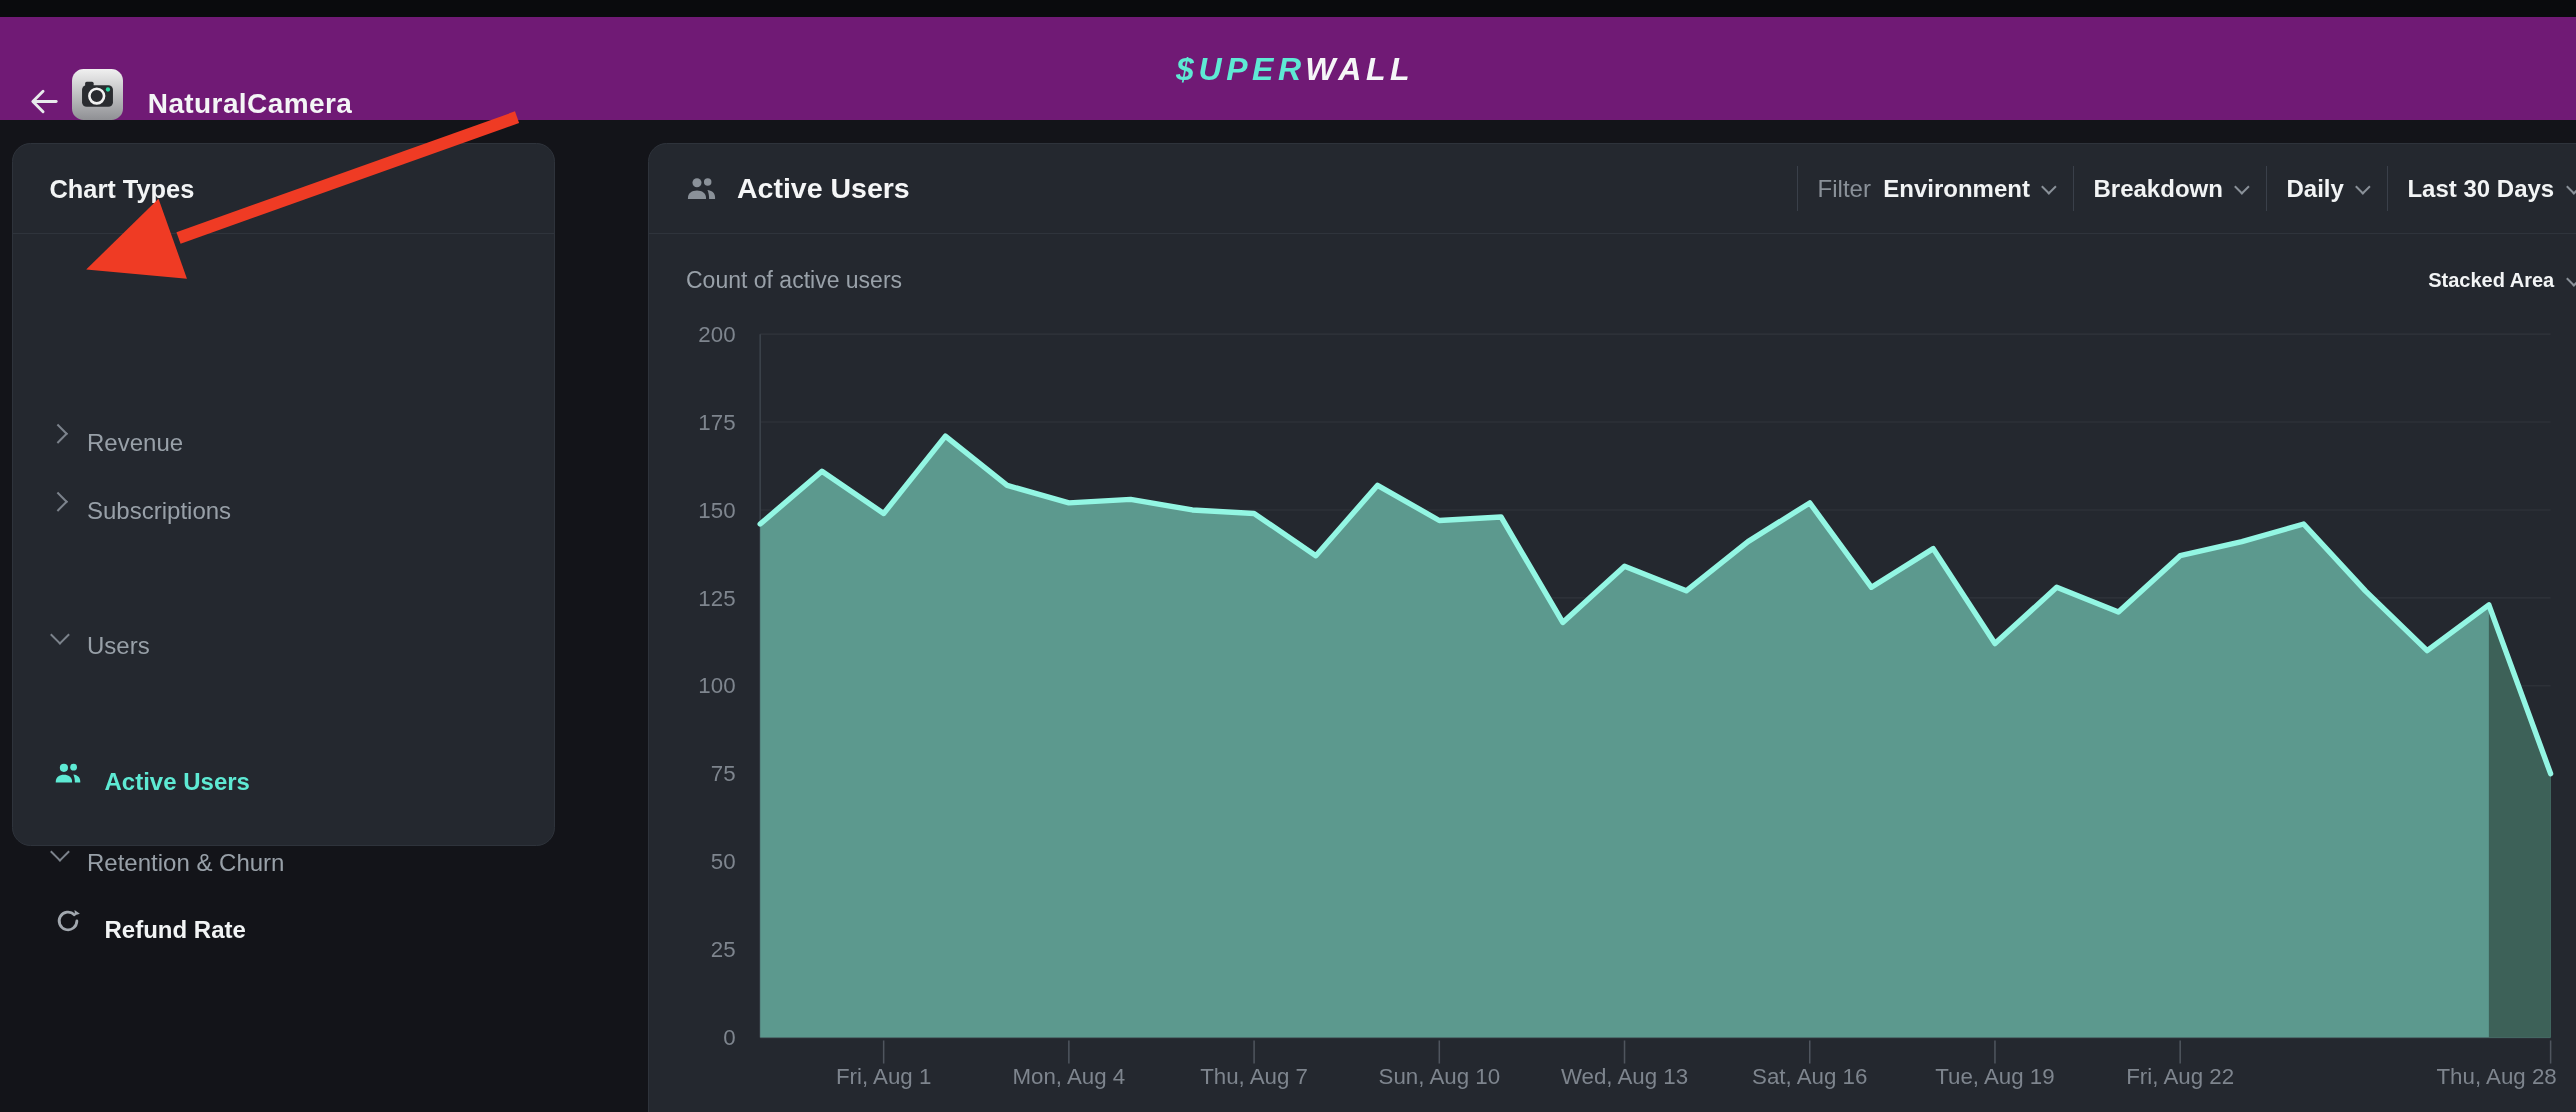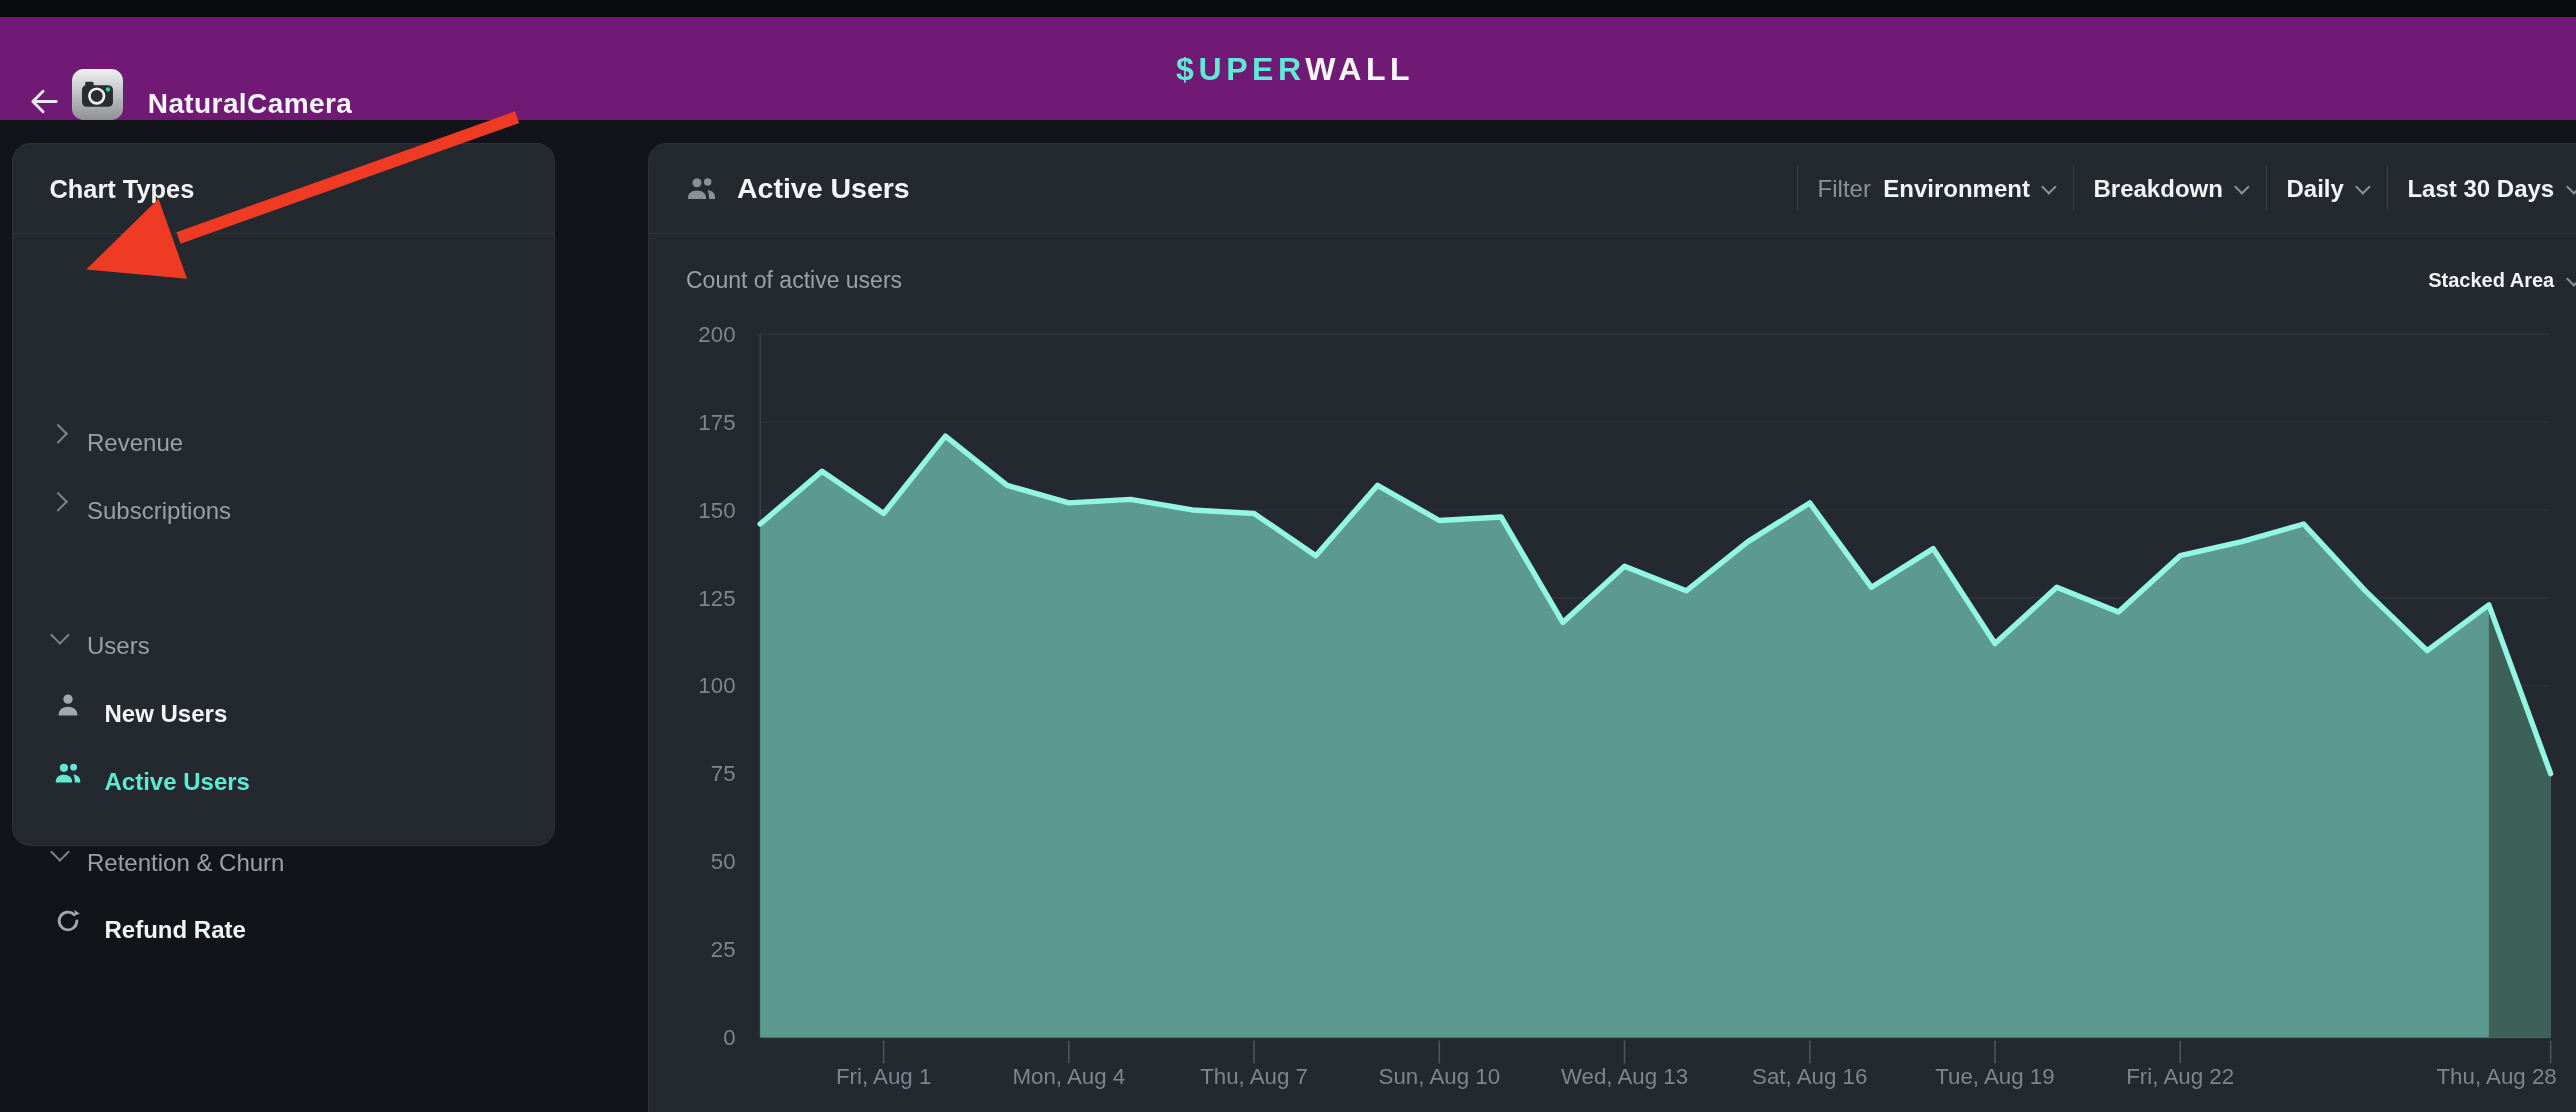--- a/index.html
+++ b/index.html
@@ -7,21 +7,21 @@
        background:#131419;font-family:"Liberation Sans","DejaVu Sans",sans-serif;
        -webkit-font-smoothing:antialiased;color:#f2f4f5;}
   
   .topstrip{position:absolute;left:0;top:0;width:100%;height:17px;background:#0a0b0d;}
   .topbar{position:absolute;left:0;top:17px;width:100%;height:103px;background:#701a75;
           display:flex;align-items:flex-end;}
   .back{margin-left:26px;width:37px;height:37px;display:flex;align-items:center;justify-content:center;cursor:pointer;}
   .appicon{margin-left:9.2px;width:51px;height:51px;flex:0 0 auto;}
   .apptitle{margin-left:24.6px;font-size:28px;font-weight:600;color:#f4f5f6;letter-spacing:0.4px;}
   .logo{position:absolute;left:50%;top:50%;transform:translate(-47%,-50%);
-        font-size:32px;font-weight:800;letter-spacing:4.6px;white-space:nowrap;}
+        font-size:32px;font-weight:800;letter-spacing:4.6px;white-space:nowrap;font-style:italic;}
   .logo .accent{color:#5eead4;}
   .logo .rest{color:#f5f6f7;}
   
   .panel{position:absolute;background:#24282f;border:0.8px solid #2e333b;border-radius:18.5px;box-sizing:border-box;}
   #sidebar{left:11.5px;top:143px;width:543px;height:703px;}
   #mainpanel{left:648px;top:143px;width:1947px;height:1016px;}
   .sb-title{position:absolute;left:37px;top:31px;font-size:25.4px;font-weight:600;color:#f2f4f5;}
   .sb-divider{position:absolute;left:0;top:89px;width:100%;height:0.8px;background:#2f343c;}
   .srow{position:absolute;left:0;width:100%;height:68px;display:flex;align-items:center;box-sizing:border-box;}
   .srow.section{padding-left:38px;color:#98a0a8;font-size:24px;font-weight:500;cursor:pointer;}
@@ -99,27 +99,20 @@
     </div>
     <div class="srow section" style="top:324px">
       <span class="chev right"></span>
       <span class="lbl">Subscriptions</span>
     </div>
     <div class="srow section" style="top:459px">
       <span class="chev down"></span>
       <span class="lbl">Users</span>
     </div>
 
-    <div class="srow leaf" style="top:527px">
-      <svg class="licon" viewBox="0 0 24 24" fill="currentColor">
-        <circle cx="12" cy="7" r="4"></circle>
-          <path d="M4 20c0-4.1 3.6-6.6 8-6.6s8 2.5 8 6.6v.9H4z"></path>
-        </svg>
-      <span class="lbl">New Users</span>
-    </div>
 
     <div class="srow leaf selected" style="top:595px">
       <div class="pill"></div>
       <svg class="licon" viewBox="0 0 24 24" fill="currentColor">
         <circle cx="8.5" cy="7.6" r="3.5"></circle>
           <path d="M1.5 19.4c0-3.7 3.1-5.8 7-5.8s7 2.1 7 5.8v.8h-14z"></path>
         <circle cx="16.8" cy="7" r="2.9"></circle>
           <path d="M16.6 13.2c3.1.3 5.9 2.2 5.9 5.6v1.4h-4.6c0-2.9-.5-5.3-1.3-7z"></path>
         </svg>
       <span class="lbl">Active Users</span>

